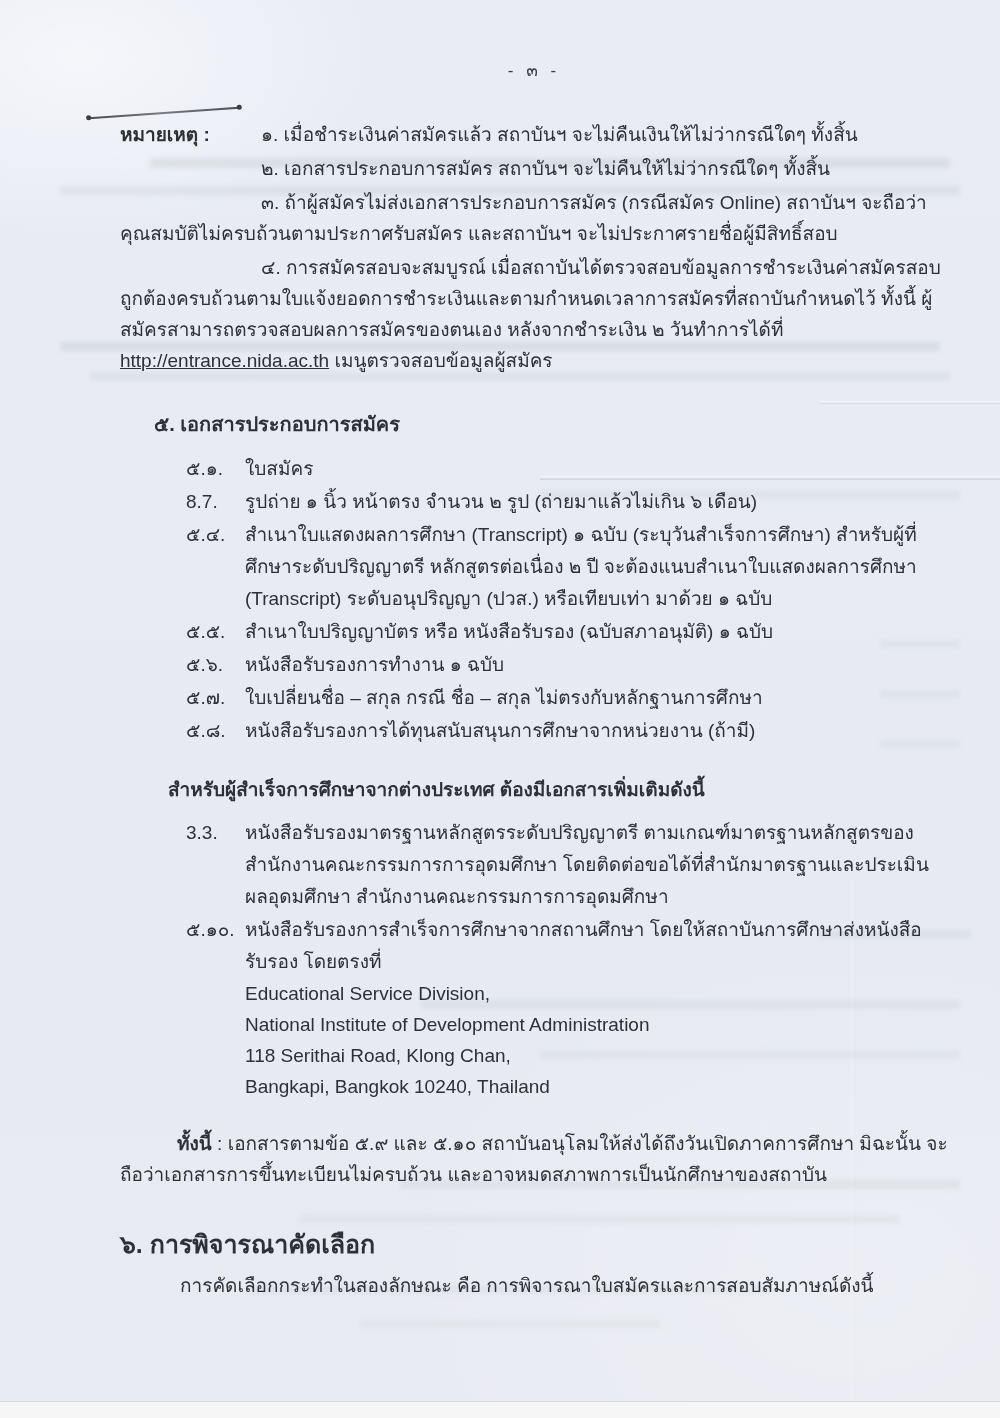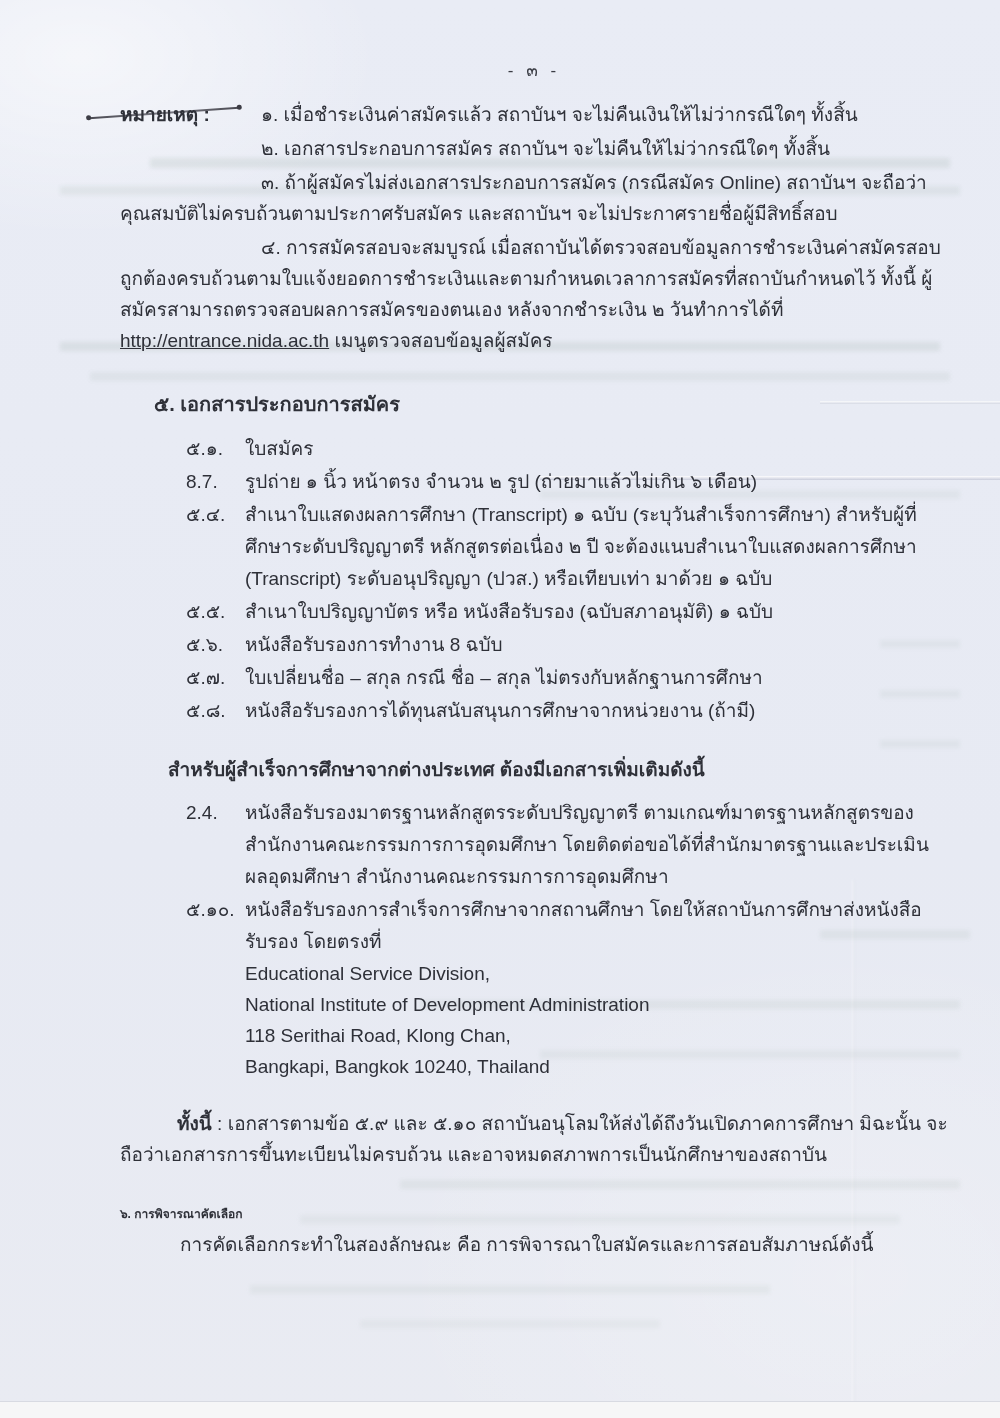--- a/index.html
+++ b/index.html
@@ -14,29 +14,29 @@
       linear-gradient(#e9ecf5,#e7eaf3 60%,#e9ebf2);
     color:#2e3038;
     font-family:"Liberation Sans","DejaVu Sans",sans-serif;
     font-size:19px;
     overflow:hidden;
   }
   .content{position:absolute;left:120px;right:52px;top:56px;}
   .pageno{text-align:center;font-size:17px;letter-spacing:4px;color:#3a3c44;}
 
   
-  .note{position:relative;margin-top:16px;line-height:31px;}
+  .note{position:relative;margin-top:36px;line-height:31px;}
   .note-label{position:absolute;left:0;top:0;font-weight:bold;}
   .note p{margin:0 0 3px 0;text-indent:141px;}
   .u{text-decoration:underline;}
 
   
   .h-docs{margin:32px 0 0 34px;font-weight:bold;font-size:20px;}
   .h-foreign{margin:27px 0 0 48px;font-weight:bold;}
-  .h-select{margin:34px 0 0 0;font-weight:bold;font-size:12px;}
+  .h-select{margin:34px 0 0 0;font-weight:bold;font-size:25px;}
 
   
   .doclist{margin-top:13px;}
   .docitem{position:relative;padding-left:125px;line-height:32px;margin-bottom:1px;}
   .docitem .no{position:absolute;left:66px;top:0;}
   .address{}
   .address div{line-height:31px;}
 
   .remark{margin-top:26px;line-height:31px;text-indent:57px;}
   .remark .lead{font-weight:bold;}
@@ -100,28 +100,28 @@
           <p><span>๔. การสมัครสอบจะสมบูรณ์ เมื่อสถาบันได้ตรวจสอบข้อมูลการชำระเงินค่าสมัครสอบ ถูกต้องครบถ้วนตามใบแจ้งยอดการชำระเงินและตามกำหนดเวลาการสมัครที่สถาบันกำหนดไว้ ทั้งนี้ ผู้สมัครสามารถตรวจสอบผลการสมัครของตนเอง หลังจากชำระเงิน ๒ วันทำการได้ที่ </span><span class="u">http://entrance.nida.ac.th</span><span> เมนูตรวจสอบข้อมูลผู้สมัคร</span></p>
         </div>
     </div>
 
     <div class="h-docs">๕. เอกสารประกอบการสมัคร</div>
     <div class="doclist" id="doc-items">
         <div class="docitem"><span class="no">๕.๑.</span><span>ใบสมัคร</span></div>
         <div class="docitem"><span class="no">8.7.</span><span>รูปถ่าย ๑ นิ้ว หน้าตรง จำนวน ๒ รูป (ถ่ายมาแล้วไม่เกิน ๖ เดือน)</span></div>
         <div class="docitem"><span class="no">๕.๔.</span><span>สำเนาใบแสดงผลการศึกษา (Transcript) ๑ ฉบับ (ระบุวันสำเร็จการศึกษา) สำหรับผู้ที่ศึกษาระดับปริญญาตรี หลักสูตรต่อเนื่อง ๒ ปี จะต้องแนบสำเนาใบแสดงผลการศึกษา (Transcript) ระดับอนุปริญญา (ปวส.) หรือเทียบเท่า มาด้วย ๑ ฉบับ</span></div>
         <div class="docitem"><span class="no">๕.๕.</span><span>สำเนาใบปริญญาบัตร หรือ หนังสือรับรอง (ฉบับสภาอนุมัติ) ๑ ฉบับ</span></div>
-        <div class="docitem"><span class="no">๕.๖.</span><span>หนังสือรับรองการทำงาน 8 ฉบับ</span></div>
+        <div class="docitem"><span class="no">๕.๖.</span><span>หนังสือรับรองการทำงาน ๑ ฉบับ</span></div>
         <div class="docitem"><span class="no">๕.๗.</span><span>ใบเปลี่ยนชื่อ – สกุล กรณี ชื่อ – สกุล ไม่ตรงกับหลักฐานการศึกษา</span></div>
         <div class="docitem"><span class="no">๕.๘.</span><span>หนังสือรับรองการได้ทุนสนับสนุนการศึกษาจากหน่วยงาน (ถ้ามี)</span></div>
       </div>
 
     <div class="h-foreign">สำหรับผู้สำเร็จการศึกษาจากต่างประเทศ ต้องมีเอกสารเพิ่มเติมดังนี้</div>
     <div class="doclist" id="foreign-items">
-        <div class="docitem"><span class="no">2.4.</span><span>หนังสือรับรองมาตรฐานหลักสูตรระดับปริญญาตรี ตามเกณฑ์มาตรฐานหลักสูตรของสำนักงานคณะกรรมการการอุดมศึกษา โดยติดต่อขอได้ที่สำนักมาตรฐานและประเมินผลอุดมศึกษา สำนักงานคณะกรรมการการอุดมศึกษา</span></div>
+        <div class="docitem"><span class="no">3.3.</span><span>หนังสือรับรองมาตรฐานหลักสูตรระดับปริญญาตรี ตามเกณฑ์มาตรฐานหลักสูตรของสำนักงานคณะกรรมการการอุดมศึกษา โดยติดต่อขอได้ที่สำนักมาตรฐานและประเมินผลอุดมศึกษา สำนักงานคณะกรรมการการอุดมศึกษา</span></div>
         <div class="docitem"><span class="no">๕.๑๐.</span><span>หนังสือรับรองการสำเร็จการศึกษาจากสถานศึกษา โดยให้สถาบันการศึกษาส่งหนังสือรับรอง โดยตรงที่</span><div class="address">
             <div>Educational Service Division,</div>
             <div>National Institute of Development Administration</div>
             <div>118 Serithai Road, Klong Chan,</div>
             <div>Bangkapi, Bangkok 10240, Thailand</div>
           </div></div>
       </div>
 
     <p class="remark"><span class="lead">ทั้งนี้</span><span> : เอกสารตามข้อ ๕.๙ และ ๕.๑๐ สถาบันอนุโลมให้ส่งได้ถึงวันเปิดภาคการศึกษา มิฉะนั้น จะถือว่าเอกสารการขึ้นทะเบียนไม่ครบถ้วน และอาจหมดสภาพการเป็นนักศึกษาของสถาบัน</span></p>
 

